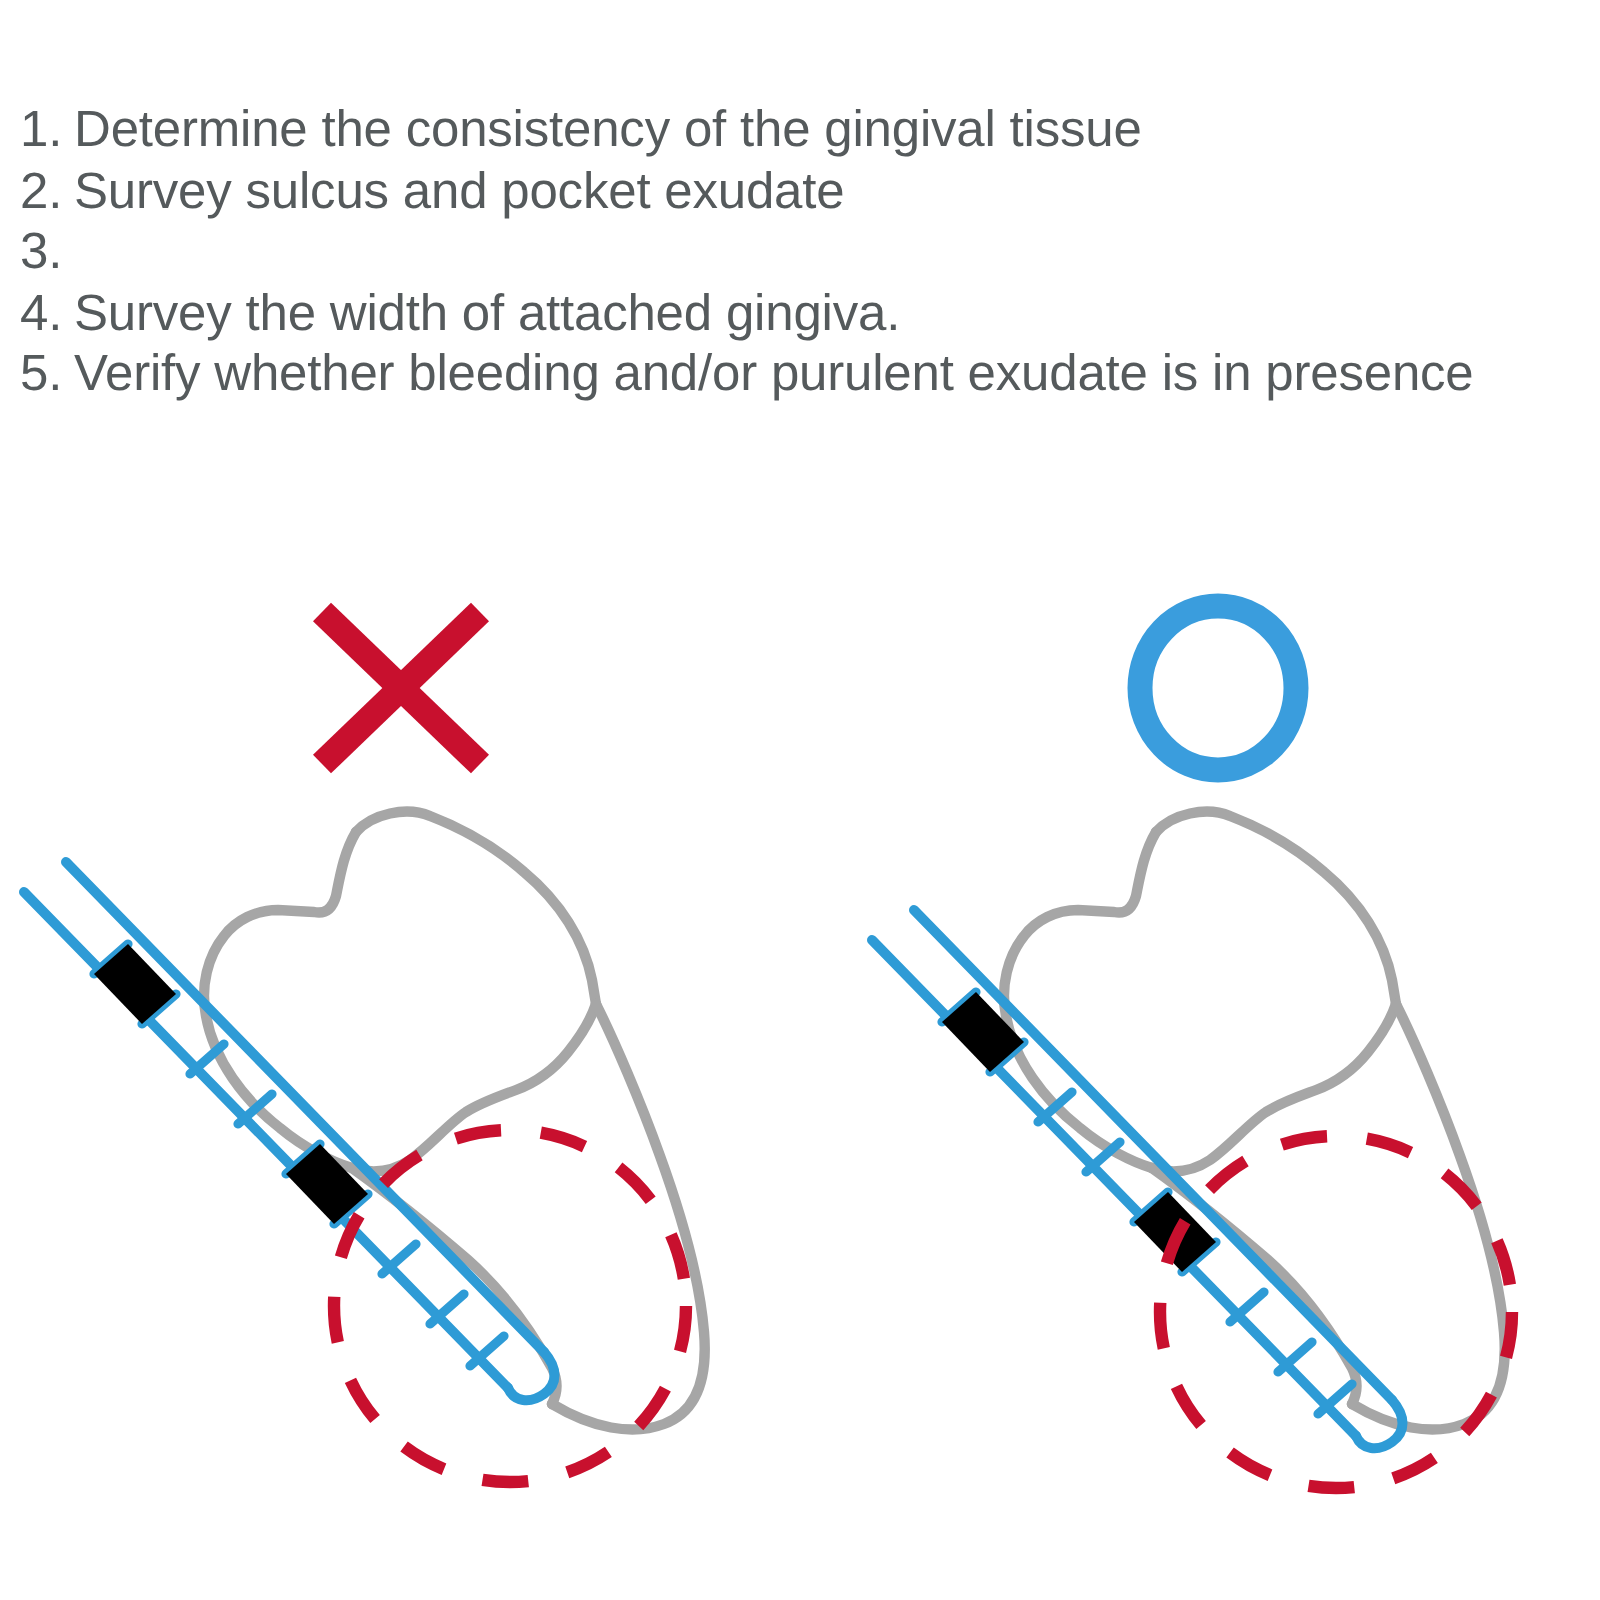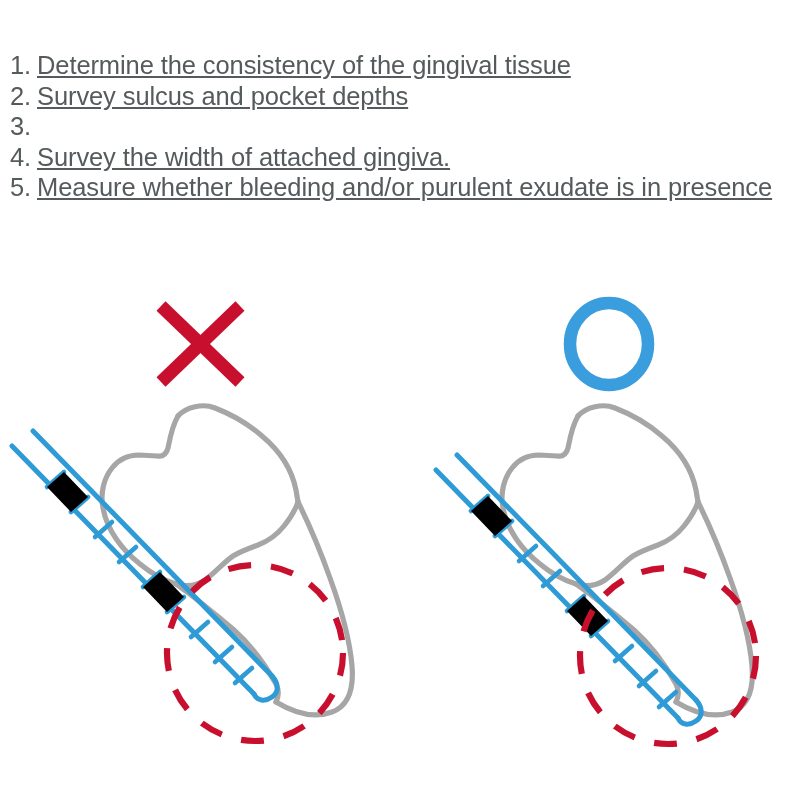--- a/index.html
+++ b/index.html
@@ -38,21 +38,20 @@
     display: flex;
     align-items: baseline;
   }
   .instruction-num {
     display: inline-block;
     width: 27px;
     flex: 0 0 27px;
   }
   .instruction-text {
     display: inline-block;
-    text-decoration: underline;
   }
 
   
   .verdict {
     position: absolute;
   }
   #verdict-wrong { left: 152px; top: 296px; width: 96px; height: 96px; }
   #verdict-right { left: 558px; top: 294px; width: 104px; height: 100px; }
 
   
@@ -73,35 +72,35 @@
 
   <div id="instructions">
 
     <div class="instruction-line">
       <span class="instruction-num">1.</span>
       <span class="instruction-text">Determine the consistency of the gingival tissue</span>
     </div>
 
     <div class="instruction-line">
       <span class="instruction-num">2.</span>
-      <span class="instruction-text">Survey sulcus and pocket depths</span>
+      <span class="instruction-text">Survey sulcus and pocket exudate</span>
     </div>
 
     <div class="instruction-line">
       <span class="instruction-num">3.</span>
     </div>
 
     <div class="instruction-line">
       <span class="instruction-num">4.</span>
       <span class="instruction-text">Survey the width of attached gingiva.</span>
     </div>
 
     <div class="instruction-line">
       <span class="instruction-num">5.</span>
-      <span class="instruction-text">Measure whether bleeding and/or purulent exudate is in presence</span>
+      <span class="instruction-text">Verify whether bleeding and/or purulent exudate is in presence</span>
     </div>
 
   </div>
 
   <div class="verdict" id="verdict-wrong">
     <svg width="96" height="96" viewBox="0 0 96 96">
       <g stroke="#c8102e" stroke-width="13" stroke-linecap="butt">
         <line x1="9" y1="10" x2="88" y2="86"></line>
         <line x1="88" y1="10" x2="9" y2="86"></line>
       </g>

